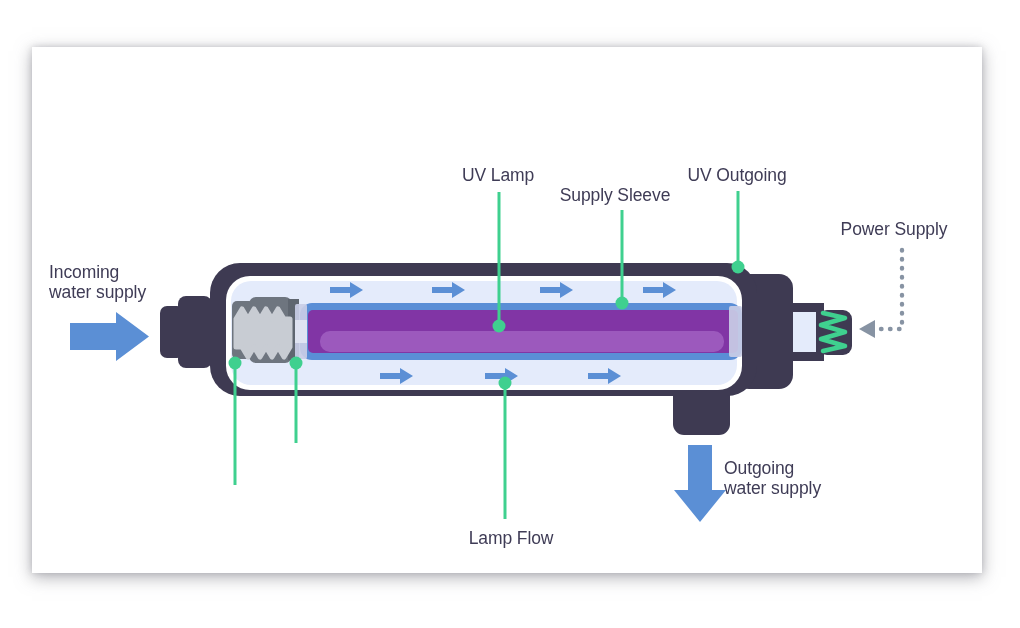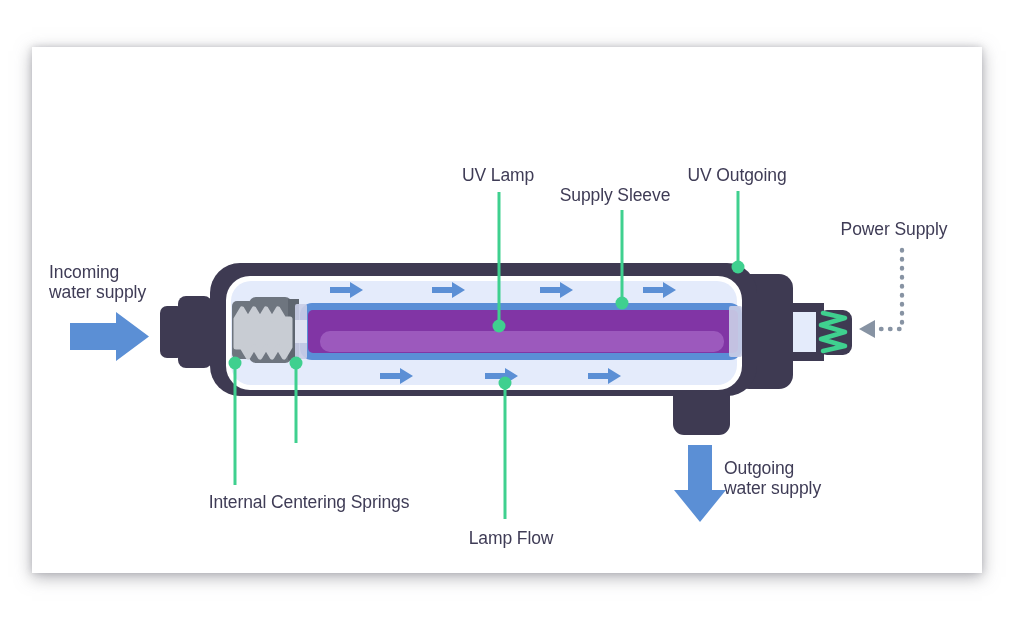--- a/index.html
+++ b/index.html
@@ -129,19 +129,18 @@
         <polygon class="dot-head" points="843,273 843,291 827,282"></polygon>
       </g>
     </svg>
 
     <div class="lbl" style="left:17px;top:216px;">Incoming
 water supply</div>
     <div class="lbl c" style="left:466px;top:119px;">UV Lamp</div>
     <div class="lbl c" style="left:583px;top:139px;">Supply Sleeve</div>
     <div class="lbl c" style="left:705px;top:119px;">UV Outgoing</div>
     <div class="lbl c" style="left:862px;top:173px;">Power Supply</div>
-    <div class="lbl c" style="left:277px;top:446px;">Internal Centering Springs</div>
     <div class="lbl c" style="left:479px;top:482px;">Lamp Flow</div>
     <div class="lbl" style="left:664px;top:412px;margin-left:28px;">Outgoing
 water supply</div>
 
   </div>
 </div>
 
 </body></html>

